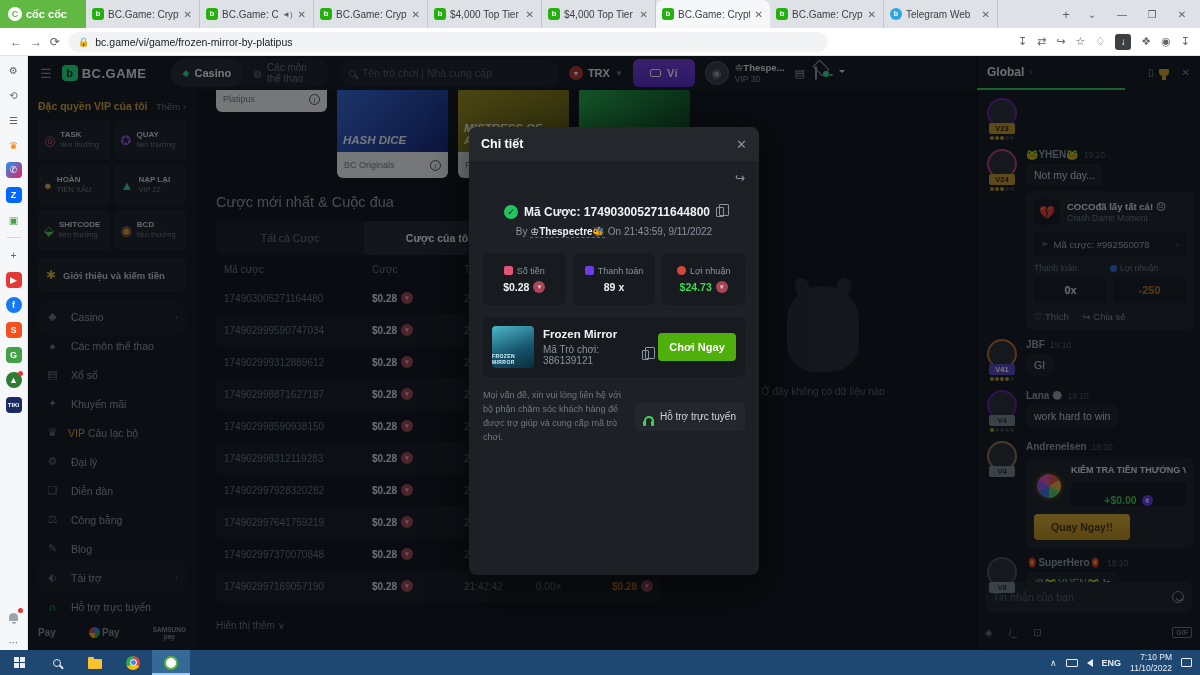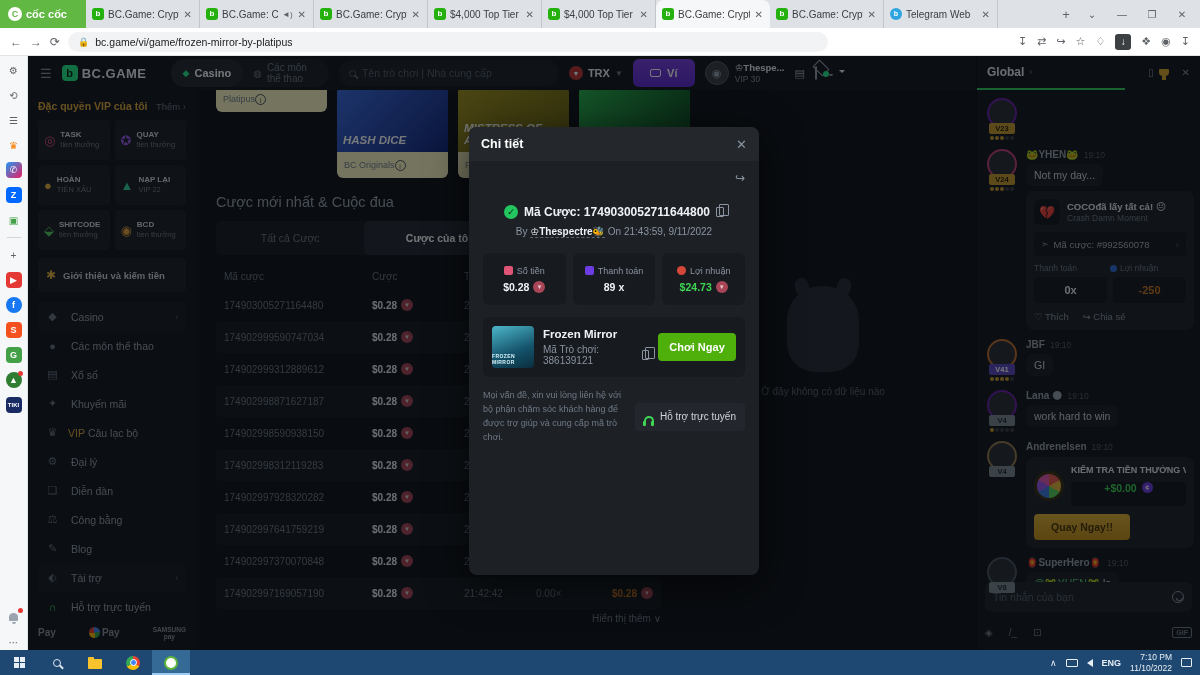--- a/index.html
+++ b/index.html
@@ -99,37 +99,37 @@
 
   
   .main{position:absolute;left:188px;top:30px;width:560px;bottom:0}
   .banners{display:flex;gap:10px}
   .bcard{width:111px;cursor:pointer}
   .bimg{height:66px;border-radius:6px 6px 0 0;display:flex;align-items:flex-end;padding:6px;font-weight:bold;font-style:italic;color:#fff;font-size:11.5px;line-height:1;text-transform:uppercase}
   .bg-g1{background:linear-gradient(135deg,#1f9d44,#0a4d20)}
   .bg-b1{background:linear-gradient(135deg,#3b6ce0,#15277c)}
   .bg-o1{background:linear-gradient(135deg,#a3941f,#55501007);background-color:#6b640f}
   .bg-g2{background:linear-gradient(135deg,#2ab54d,#0b3d1a)}
-  .bfoot{height:26px;background:#fef9c3;border-radius:0 0 6px 6px;display:flex;align-items:center;padding:0 7px;color:#78828e;font-size:9px}
+  .bfoot{height:26px;background:#ffffff;border-radius:0 0 6px 6px;display:flex;align-items:center;justify-content:space-between;padding:0 7px;color:#78828e;font-size:9px}
   .bfoot .info{width:11px;height:11px;border:1px solid #4c5560;border-radius:50%;text-align:center;line-height:11px;font-size:7px;color:#4c5560}
   .bets-title{margin-top:16px;color:#9aa3ae;font-size:14.5px}
   .btabs{margin-top:11px;height:34px;background:#191d23;border-radius:6px;display:flex;width:445px}
   .btab{flex:1;display:flex;align-items:center;justify-content:center;font-size:10.5px;color:#727c88;cursor:pointer;white-space:nowrap;overflow:hidden}
   .btab.on{background:#262b33;border-radius:6px;color:#fff;font-weight:bold}
-  .tbl{width:445px;margin-top:8px;font-size:10px}
+  .tbl{width:445px;margin-top:1px;font-size:10px}
   .trow{display:grid;grid-template-columns:148px 92px 72px 62px 1fr;align-items:center;height:32px;padding:0 8px;border-radius:4px}
   .trow.head{height:26px;color:#6f7985}
   .trow:nth-child(even){background:#171b21}
   .cid{color:#6f7985;white-space:nowrap;overflow:hidden}
   .camt{color:#e8ebee;font-weight:bold;display:flex;align-items:center;gap:4px}
   .ctime{color:#6f7985}
   .cpay{color:#6f7985}
   .cprofit{color:#c9771e;font-weight:bold;display:flex;align-items:center;justify-content:flex-end;gap:4px}
   .mcoin{width:12px;height:12px;border-radius:50%;background:#a84556;color:#e8c7cd;font-size:6px;display:inline-flex;align-items:center;justify-content:center}
-  .showmore{width:445px;text-align:right;color:#6f7985;font-size:10px;margin-top:4px;cursor:pointer}
+  .showmore{width:445px;text-align:left;color:#6f7985;font-size:10px;margin-top:18px;cursor:pointer}
 
   
   .empty{position:absolute;left:700px;top:230px;width:190px;text-align:center;z-index:1}
   .mascot{width:72px;height:86px;margin:0 auto;background:#40464e;border-radius:34px 34px 28px 28px;opacity:.5;position:relative}
   .mascot::before{content:"";position:absolute;top:-8px;left:8px;width:14px;height:18px;background:#40464e;border-radius:8px;transform:rotate(-15deg)}
   .mascot::after{content:"";position:absolute;top:-8px;right:8px;width:14px;height:18px;background:#40464e;border-radius:8px;transform:rotate(15deg)}
   .empty .etext{margin-top:14px;color:#5d656f;font-size:10px}
 
   
   .chat{position:absolute;right:0;top:0;width:224px;bottom:0;background:#15181d;border-left:1px solid #0b0d10}
@@ -170,21 +170,21 @@
   .bdot{width:7px;height:7px;border-radius:50%;background:#2f6fd8;display:inline-block}
   .cvals{display:flex;gap:6px;margin-top:4px}
   .cvals div{flex:1;height:26px;background:#171b20;border-radius:4px;display:flex;align-items:center;justify-content:center;font-size:11px;font-weight:bold;color:#e8ebee}
   .cvals .neg{color:#c9771e}
   .cacts{display:flex;gap:14px;margin-top:8px;color:#8a93a0;font-size:9.5px}
   .cacts span{cursor:pointer}
   .lcard{background:#20252c;border-radius:8px;padding:8px;margin-top:5px;width:168px}
   .lcard .lrow{display:flex;gap:7px;align-items:center}
   .wheel{width:30px;height:30px;border-radius:50%;flex:0 0 30px;background:conic-gradient(#e45a4f 0 60deg,#e8b33c 0 120deg,#59d05e 0 180deg,#3f7de0 0 240deg,#9b59f0 0 300deg,#e45ab4 0 360deg);border:3px solid #3a2f14}
   .lcard .lt{font-size:9px;font-weight:bold;color:#e8ebee;line-height:1.25;overflow:hidden;white-space:nowrap}
-  .lamt{margin-top:6px;height:24px;background:#14171c;border-radius:4px;display:flex;align-items:flex-start;justify-content:center;gap:5px;font-size:10.5px;font-weight:bold;color:#3fd654}
+  .lamt{margin-top:6px;height:24px;background:#14171c;border-radius:4px;display:flex;align-items:flex-end;justify-content:center;gap:5px;font-size:10.5px;font-weight:bold;color:#3fd654}
   .pcoin{width:11px;height:11px;border-radius:50%;background:#6d3ce3;color:#fff;font-size:7px;display:inline-flex;align-items:center;justify-content:center}
   .lbtn{margin-top:8px;width:96px;height:26px;border-radius:4px;background:linear-gradient(180deg,#e2b135,#c6921a);color:#4a3606;font-size:10.5px;font-weight:bold;display:flex;align-items:center;justify-content:center;cursor:pointer}
   .chat-input{position:absolute;left:8px;right:8px;bottom:38px;height:30px;background:#20252c;border-radius:6px;display:flex;align-items:center;padding:0 8px;gap:6px}
   .chat-input input{flex:1;background:transparent;border:none;outline:none;color:#cfd5dc;font-size:10.5px}
   .chat-input input::placeholder{color:#58606c}
   .smiley{width:12px;height:12px;border:1.2px solid #8a93a0;border-radius:50%;position:relative;cursor:pointer}
   .smiley::after{content:"";position:absolute;left:2.5px;top:5.5px;width:5px;height:2.5px;border:1.2px solid #8a93a0;border-top:none;border-radius:0 0 5px 5px}
   .chat-acts{position:absolute;left:8px;right:8px;bottom:12px;display:flex;align-items:center;gap:16px;color:#727c88;font-size:10px}
   .chat-acts .gif{margin-left:auto;border:1px solid #727c88;border-radius:2px;font-size:7px;font-weight:bold;padding:1px 3px;cursor:pointer}
 

